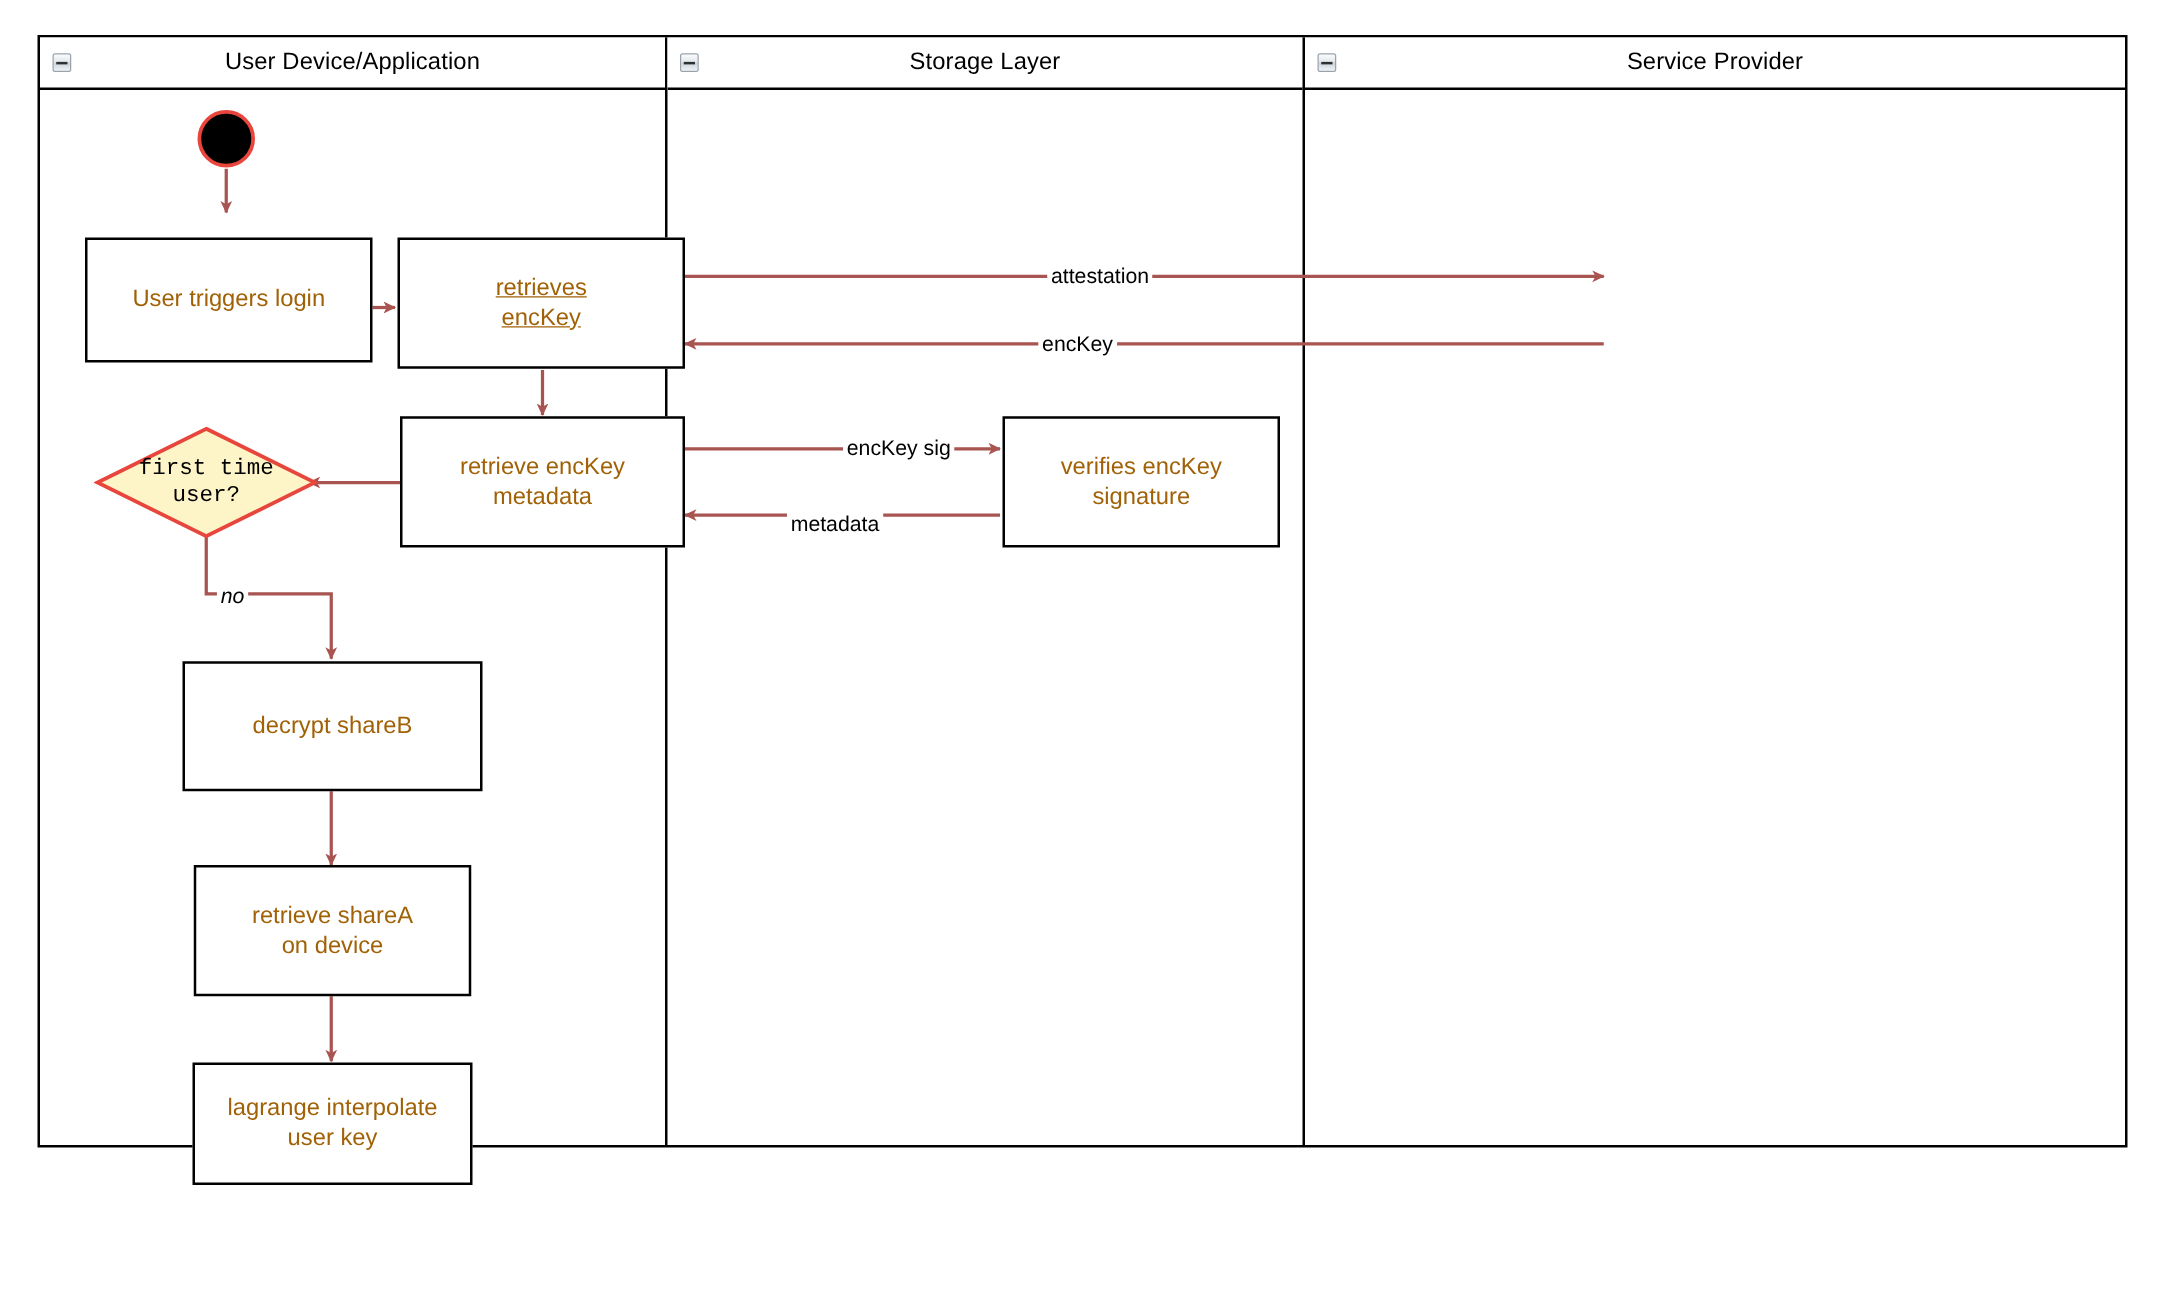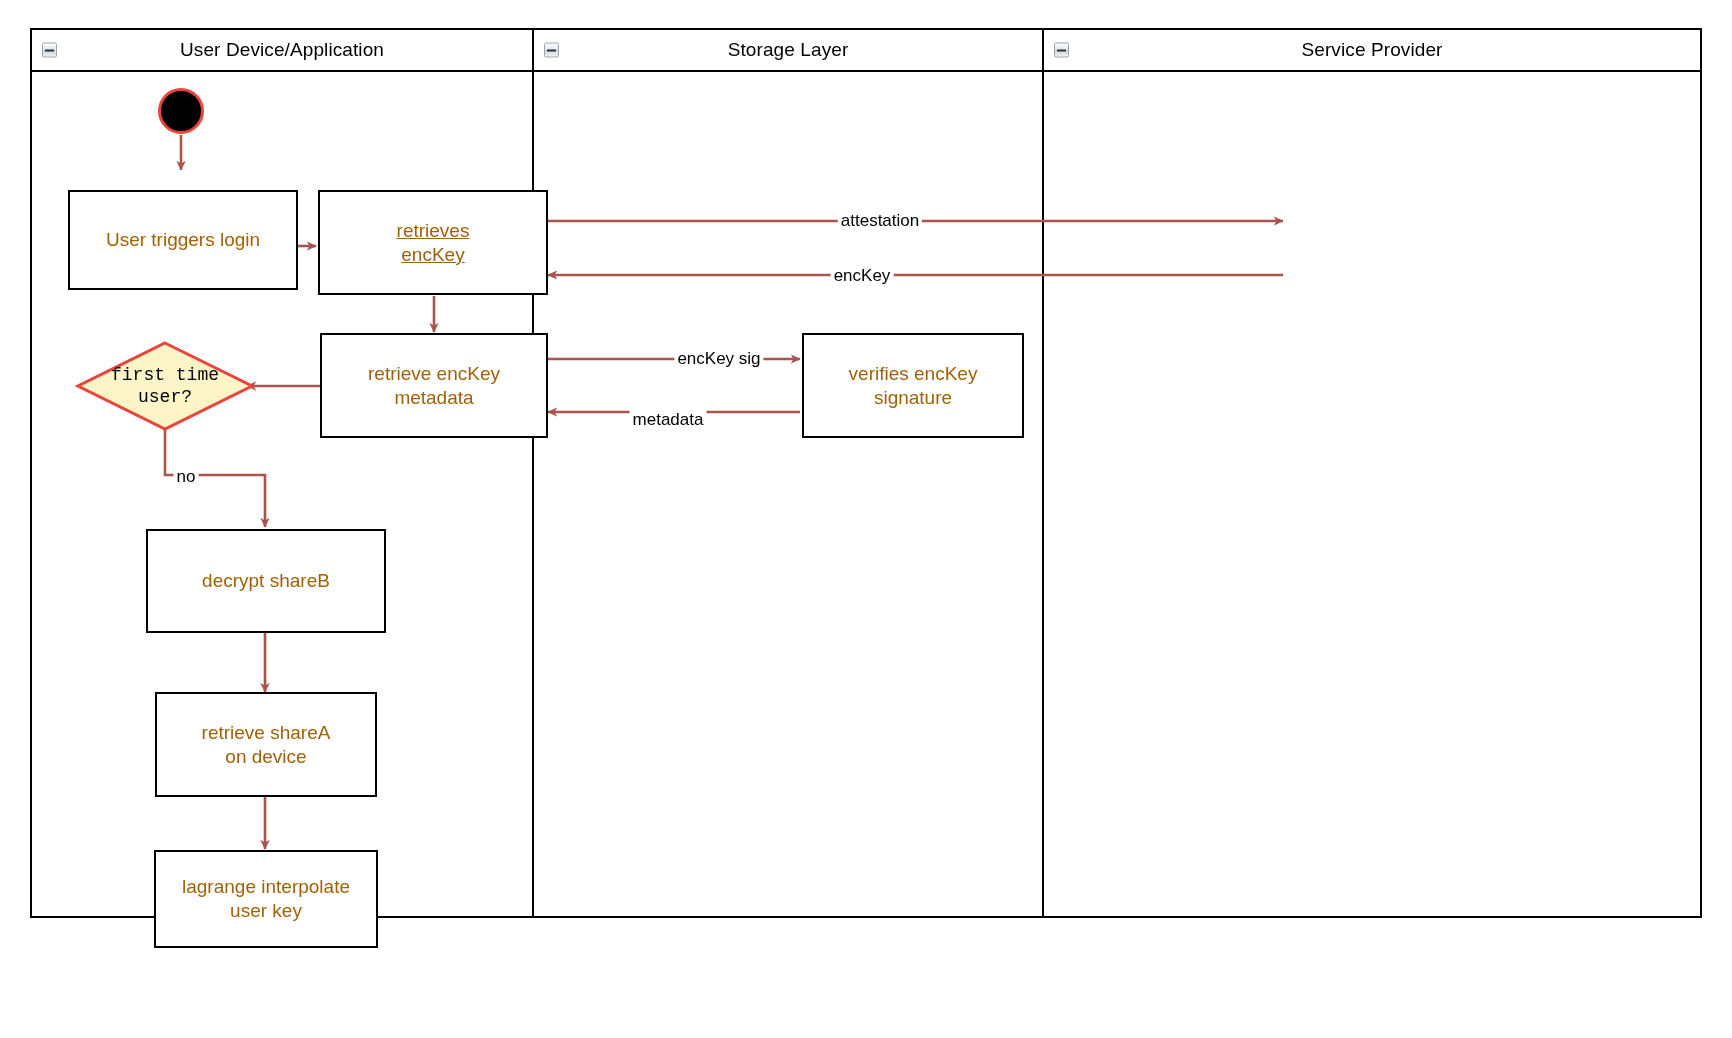--- a/index.html
+++ b/index.html
@@ -228,15 +228,15 @@
 
 
   <span class="edge-label" style="left:880px; top:221px;">attestation</span>
 
   <span class="edge-label" style="left:862px; top:276px;">encKey</span>
 
   <span class="edge-label" style="left:675px; top:359px;margin-left:44px;">encKey sig</span>
 
   <span class="edge-label" style="left:668px; top:420px;">metadata</span>
 
-  <span class="edge-label" style="left:186px; top:477px;">no</span>
+  <span class="edge-label" style="left:186px; top:477px;font-style:italic;">no</span>
 
 </div>
 
 </body></html>

